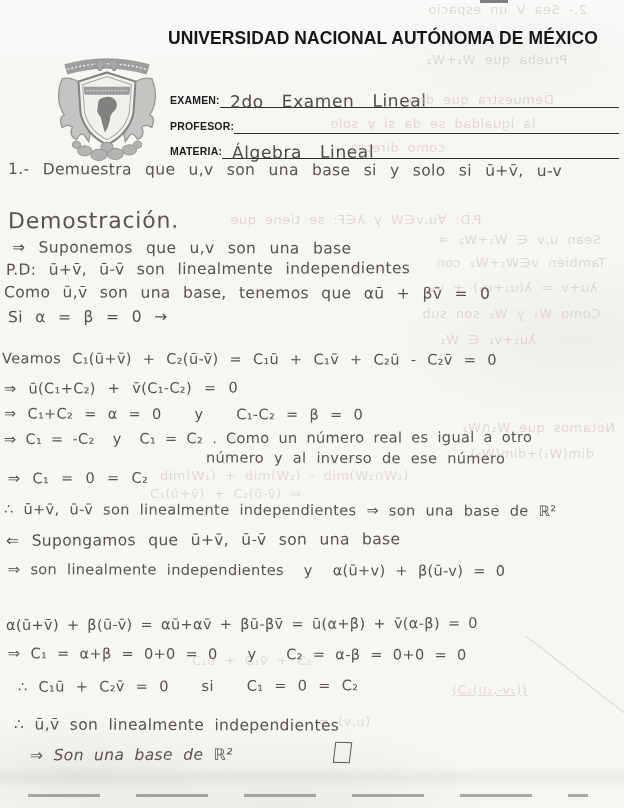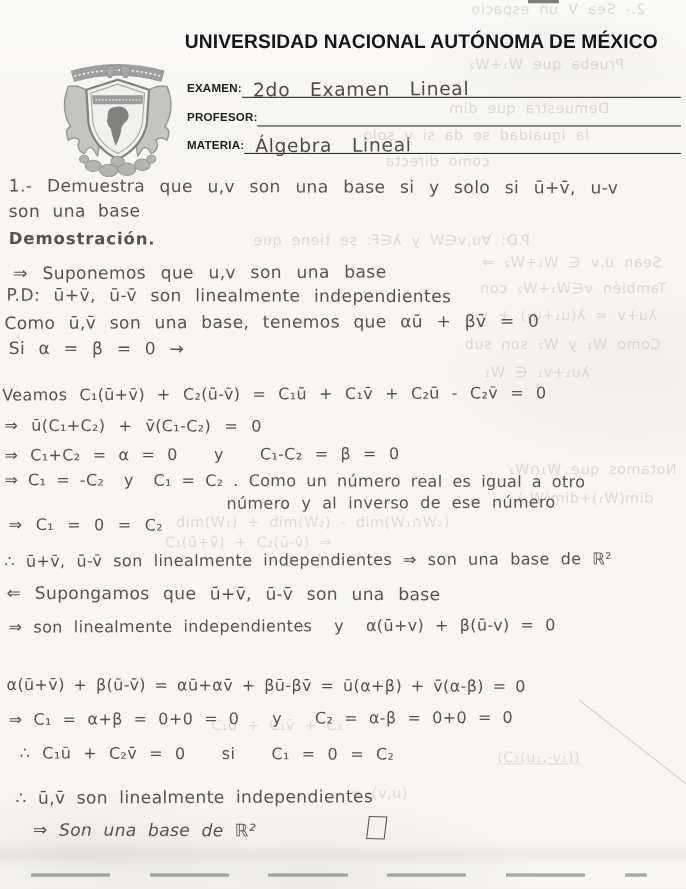--- a/index.html
+++ b/index.html
@@ -19,21 +19,21 @@
   }
   
   .title{
     position:absolute;left:168px;top:28px;width:452px;
     font-family:"Liberation Sans", sans-serif;
     font-weight:bold;font-size:18px;letter-spacing:0.1px;color:#161616;
     white-space:nowrap;transform:scaleX(0.97);transform-origin:left;
   }
   .field-row{
     position:absolute;left:170px;right:5px;height:23px;
-    display:flex;align-items:flex-end;
+    display:flex;align-items:flex-end;margin-top:19px;
   }
   .field-label{
     font-family:"Liberation Sans", sans-serif;font-weight:bold;
     font-size:10.5px;color:#1c1c1c;letter-spacing:0.2px;white-space:nowrap;
     padding-bottom:2px;
   }
   .field-line{
     flex:1;border-bottom:1.6px solid #2d2d2d;height:100%;
     display:flex;align-items:flex-end;
   }
@@ -44,21 +44,21 @@
   }
   
   .logo{position:absolute;left:54px;top:48px;width:106px;height:114px;opacity:0.85;}
   
   .hl{
     position:absolute;color:#56534e;font-size:14.5px;
     letter-spacing:0.35px;word-spacing:6px;white-space:pre;
     transform:rotate(-0.25deg);
   }
   .hl:nth-child(even){transform:rotate(0.2deg);}
-  .hl.big{font-size:15px;letter-spacing:0.8px;font-weight:bold;}
+  .hl.big{font-size:22px;letter-spacing:0.8px;}
   .hl.md{font-size:15.5px;}
   
   .ghost{
     position:absolute;color:#c2bcb2;opacity:0.5;font-size:13px;
     letter-spacing:0.5px;word-spacing:4px;white-space:pre;
     transform:scaleX(-1);filter:blur(0.5px);
   }
   .ghost.plain{transform:none;opacity:0.45;color:#bfb9ae;}
   
   .qed{
@@ -159,21 +159,20 @@
   <div class="ghost" style="left:462px;top:420px;">Notamos que W₁∩W₂</div>
   <div class="ghost" style="left:470px;top:446px;">dim(W₁)+dim(W₂)</div>
 
   <div class="ghost plain" style="left:160px;top:468px;text-align:center;">dim(W₁) + dim(W₂) - dim(W₁∩W₂)</div>
   <div class="ghost plain" style="left:150px;top:486px;">C₁(ū+v̄) + C₂(ū-v̄) ⇒</div>
   <div class="ghost plain" style="left:192px;top:636px;margin-top:17px;">C₁ū + C₁v̄ + C₂</div>
   <div class="ghost plain" style="left:452px;top:682px;text-decoration:underline;">(C₂(u₁,-v₁))</div>
   <div class="ghost plain" style="left:318px;top:714px;">= (v,u)</div>
 
   <div class="hl md" style="left:8px;top:161px;word-spacing:8px;">1.- Demuestra que u,v son una base si y solo si ū+v̄, u-v</div>
-  <div class="hl md" style="left:8px;top:183px;">son una base</div>
   <div class="hl big" style="left:8px;top:208px;">Demostración.</div>
   <div class="hl md" style="left:12px;top:239px;word-spacing:8px;">⇒ Suponemos que u,v son una base</div>
   <div class="hl md" style="left:6px;top:260px;word-spacing:7px;">P.D: ū+v̄, ū-v̄ son linealmente independientes</div>
   <div class="hl md" style="left:4px;top:284px;word-spacing:7px;">Como ū,v̄ son una base, tenemos que αū + βv̄ = 0</div>
   <div class="hl md" style="left:8px;top:308px;word-spacing:7px;">Si α = β = 0 →</div>
   <div class="hl" style="left:2px;top:351px;">Veamos C₁(ū+v̄) + C₂(ū-v̄) = C₁ū + C₁v̄ + C₂ū - C₂v̄ = 0</div>
   <div class="hl" style="left:4px;top:380px;word-spacing:7px;">⇒ ū(C₁+C₂) + v̄(C₁-C₂) = 0</div>
   <div class="hl" style="left:4px;top:406px;">⇒ C₁+C₂ = α = 0   y   C₁-C₂ = β = 0</div>
   <div class="hl" style="left:4px;top:430px;word-spacing:4px;">⇒ C₁ = -C₂  y  C₁ = C₂ . Como un número real es igual a otro</div>
   <div class="hl" style="left:206px;top:450px;word-spacing:5px;">número y al inverso de ese número</div>

